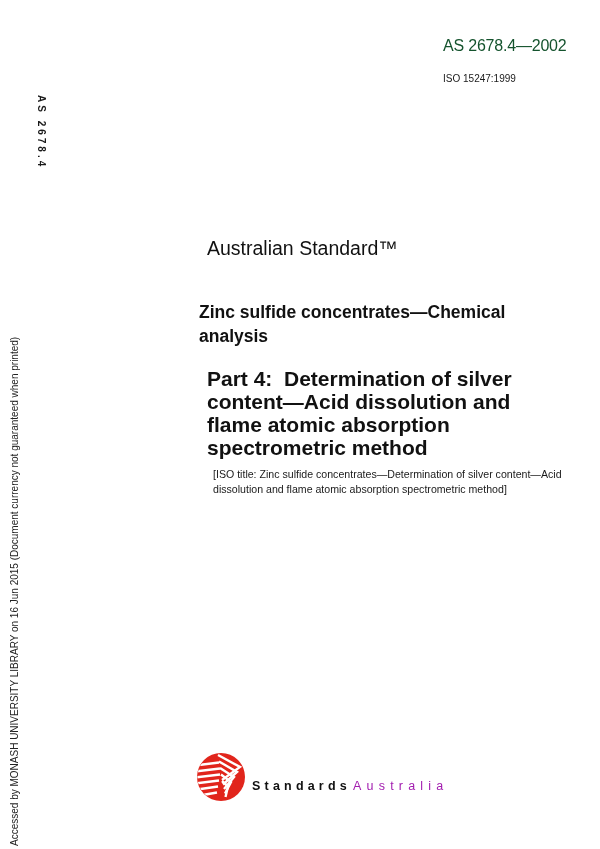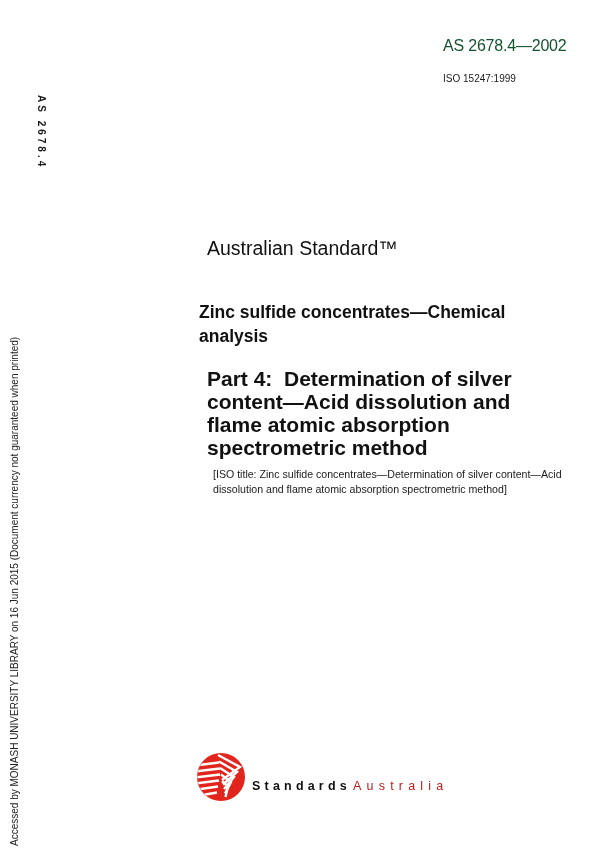--- a/index.html
+++ b/index.html
@@ -127,21 +127,21 @@
     text-align: center;
   }
   .logo-word-light {
     position: absolute;
     left: 353px;
     top: 779px;
     font-size: 12.5px;
     font-weight: 400;
     letter-spacing: 5.2px;
     white-space: nowrap;
-    color: #b91c1c;
+    color: #a21caf;
   }
 </style>
 </head>
 <body>
 
 <div class="page">
 
   <div class="spine-code">AS 2678.4</div>
 
   <div class="access-note">Accessed by MONASH UNIVERSITY LIBRARY on 16 Jun 2015 (Document currency not guaranteed when printed)</div>

